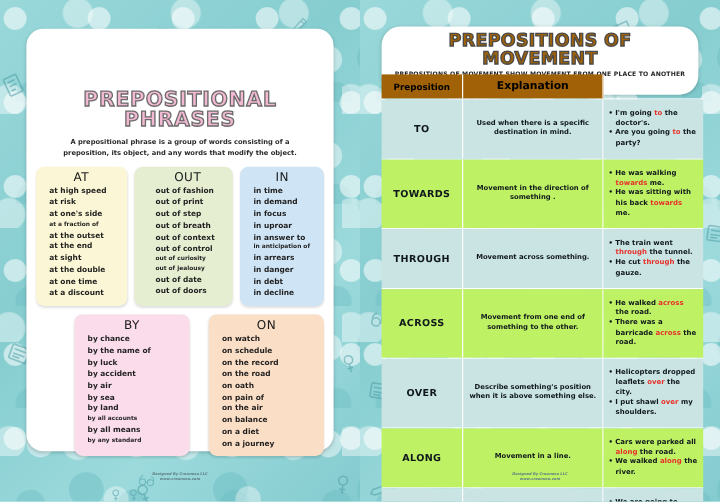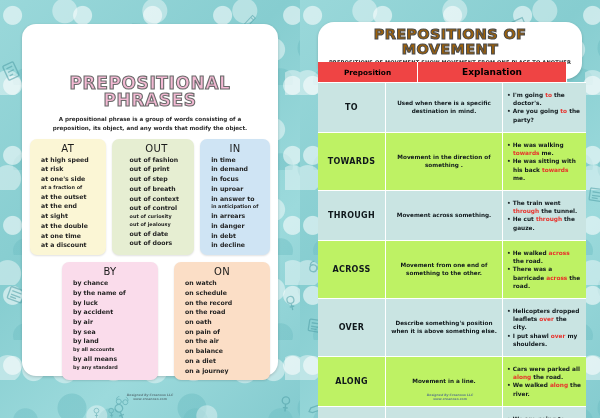--- a/index.html
+++ b/index.html
@@ -83,21 +83,21 @@
   .rsub{
     margin-top:3px;font-size:5.1px;line-height:1.5;font-weight:bold;
     letter-spacing:.15px;color:#1f1f1f;text-transform:uppercase;
   }
   .tbl{position:absolute;left:18px;right:14px;top:62px;}
   .trow{display:flex;border-bottom:1.2px solid #ffffff;}
   .c1{width:59px;flex:none;}
   .c2{width:108px;flex:none;border-left:1.2px solid #ffffff;border-right:1.2px solid #ffffff;}
   .c3{flex:1;}
   .cell{padding:8px 4px;display:flex;align-items:center;justify-content:center;text-align:center;}
-  .trow.head .cell{background:#ef4444;padding:5px 20px;}
+  .trow.head .cell{background:#a16207;padding:5px 4px;}
   .trow.head .c1 .t{font-size:7.3px;font-weight:bold;}
   .trow.head .c2 .t,.trow.head .c3 .t{font-size:9px;font-weight:bold;}
   .trow.a .cell{background:#bef264;justify-content:center;}
   .trow.b .cell{background:#c9e4e2;}
   .trow.c .cell{background:#a7c6c4;}
   .prep{font-size:8px;font-weight:bold;color:#10181c;letter-spacing:.3px;}
   .expl{font-size:5.7px;line-height:1.45;color:#10181c;font-weight:600;}
   .exs{width:100%;}
   .ex{
     font-size:5.8px;line-height:1.42;color:#10181c;text-align:left;

